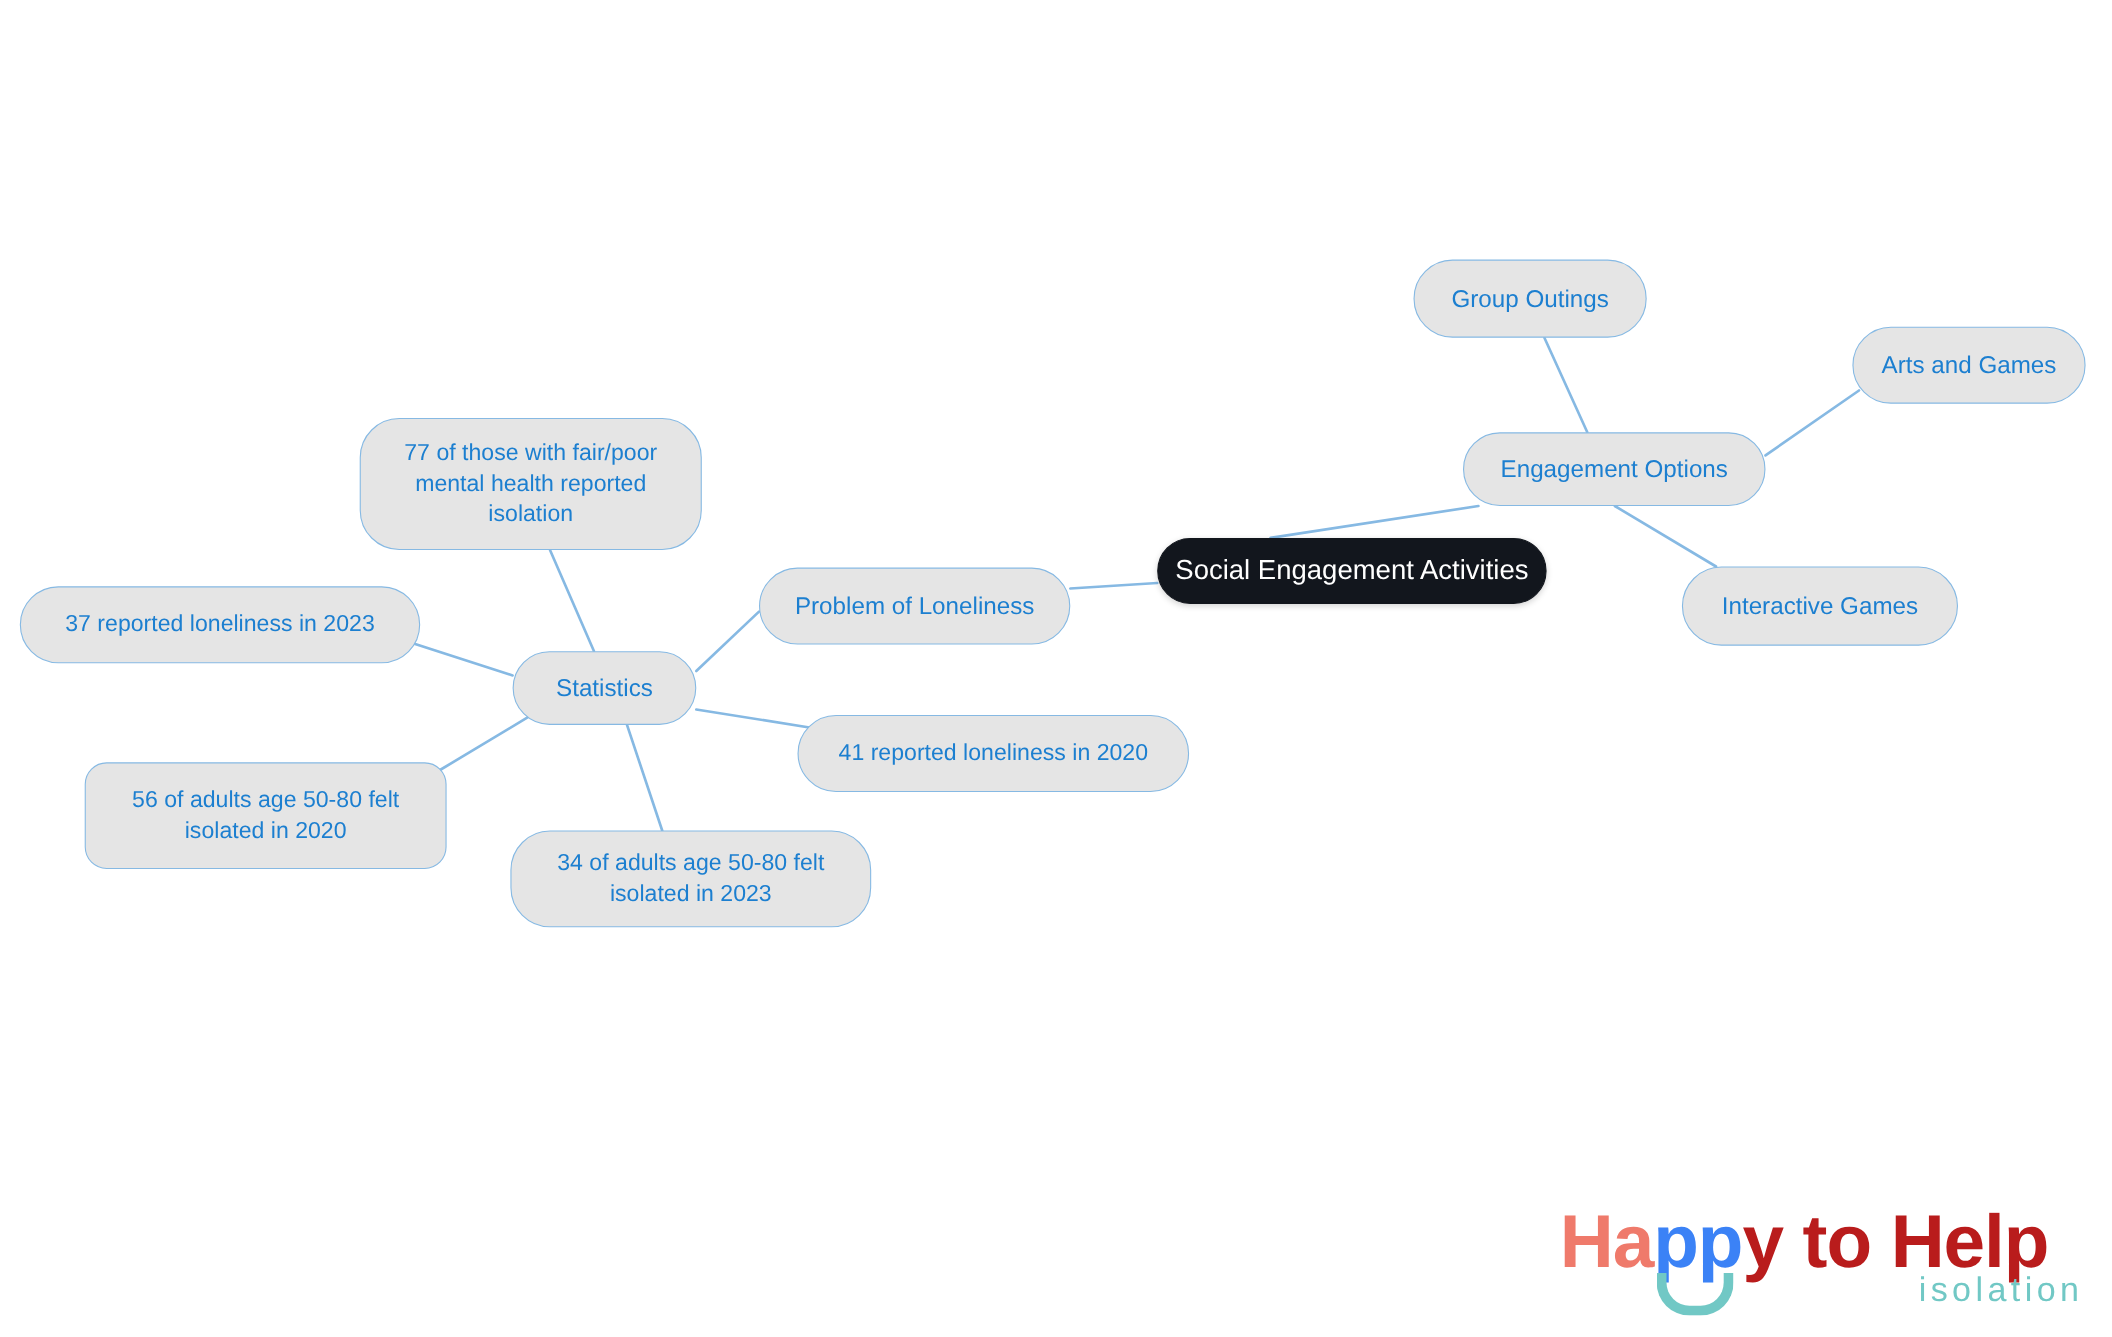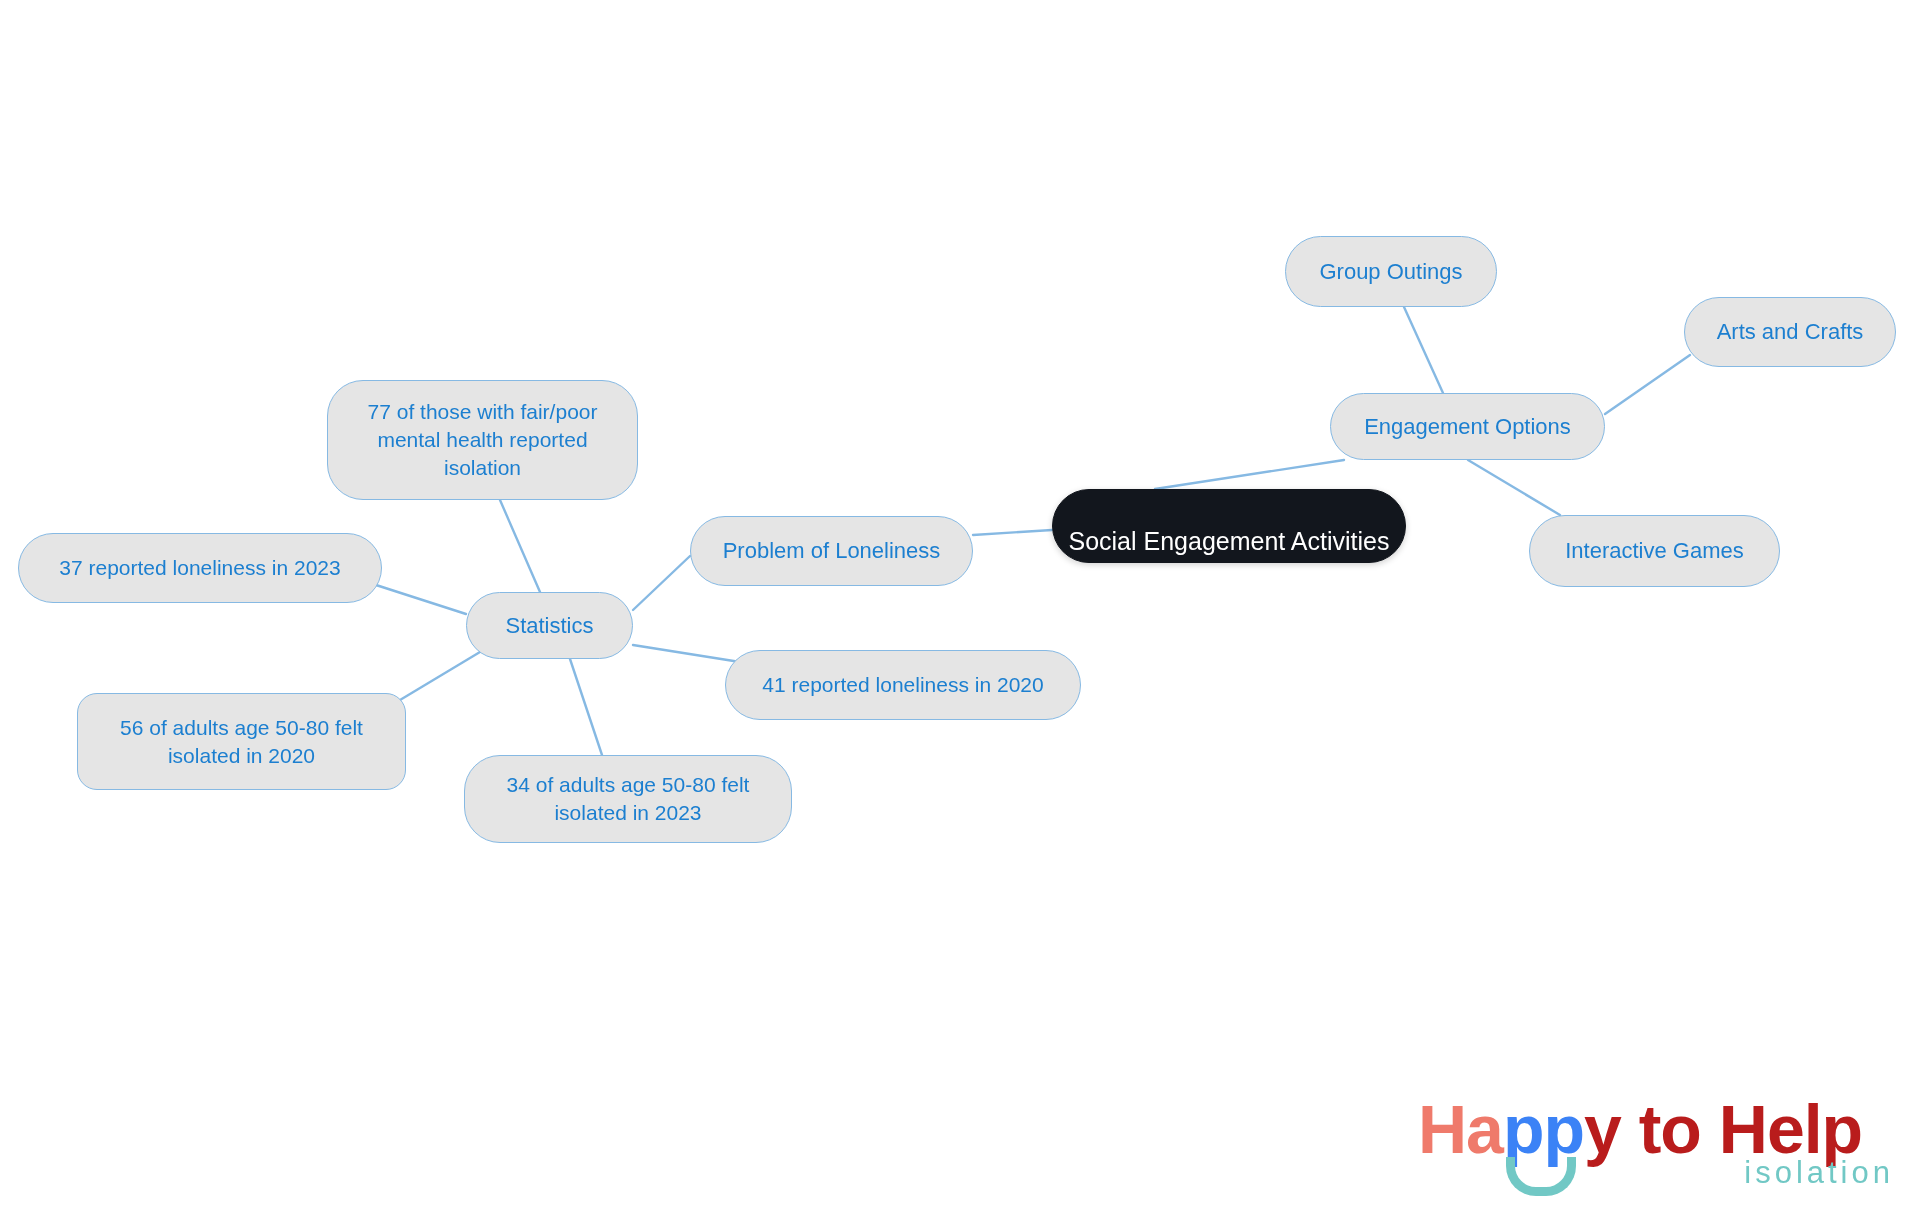--- a/index.html
+++ b/index.html
@@ -50,21 +50,21 @@
     color: #ffffff;
     border-radius: 42px;
     box-shadow: 0 2px 6px rgba(0,0,0,0.18);
   }
   .node-text {
     display: block;
     width: 100%;
   }
 
   
-  #n-root        { left:1052px; top:489px;  width:354px; height:74px;  font-size:25px;align-items:flex-end; }
+  #n-root        { left:1052px; top:489px;  width:354px; height:60px;  font-size:25px; }
   #n-problem     { left:690px;  top:516px;  width:283px; height:70px;  font-size:22px; }
   #n-engagement  { left:1330px; top:393px;  width:275px; height:67px;  font-size:22px; }
   #n-statistics  { left:466px;  top:592px;  width:167px; height:67px;  font-size:22px; }
   #n-stat77      { left:327px;  top:380px;  width:311px; height:120px; font-size:21px; }
   #n-stat37      { left:18px;   top:533px;  width:364px; height:70px;  font-size:21px; }
   #n-stat56      { left:77px;   top:693px;  width:329px; height:97px;  font-size:21px;border-radius:20px; }
   #n-stat34      { left:464px;  top:755px;  width:328px; height:88px;  font-size:21px; }
   #n-stat41      { left:725px;  top:650px;  width:356px; height:70px;  font-size:21px; }
   #n-outings     { left:1285px; top:236px;  width:212px; height:71px;  font-size:22px; }
   #n-arts        { left:1684px; top:297px;  width:212px; height:70px;  font-size:22px; }
@@ -179,21 +179,21 @@
 
   <div class="node leaf" id="n-stat41">
     <span class="node-text">41 reported loneliness in 2020</span>
   </div>
 
   <div class="node leaf" id="n-outings">
     <span class="node-text">Group Outings</span>
   </div>
 
   <div class="node leaf" id="n-arts">
-    <span class="node-text">Arts and Crafts</span>
+    <span class="node-text">Arts and Games</span>
   </div>
 
   <div class="node leaf" id="n-games">
     <span class="node-text">Interactive Games</span>
   </div>
 
   <div id="logo">
     <div class="wordmark"><span style="color:#ef7a6b">Ha</span><span style="color:#3b82f6">pp</span><span style="color:#b91c1c">y to Help</span></div>
     <div class="smile"></div>
     <div class="tagline" style="color:#71c8c5">isolation</div>

